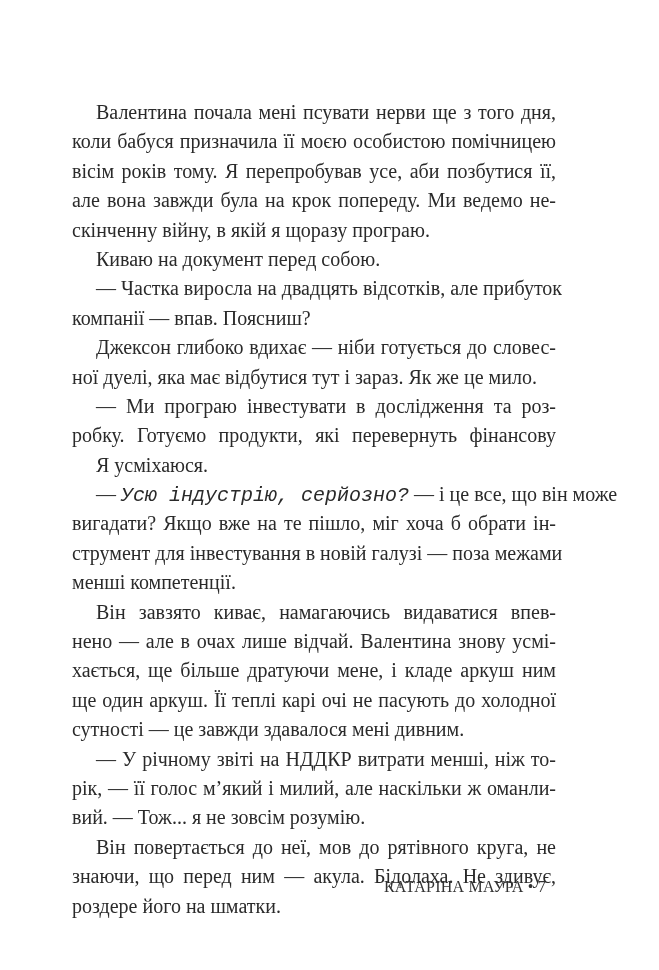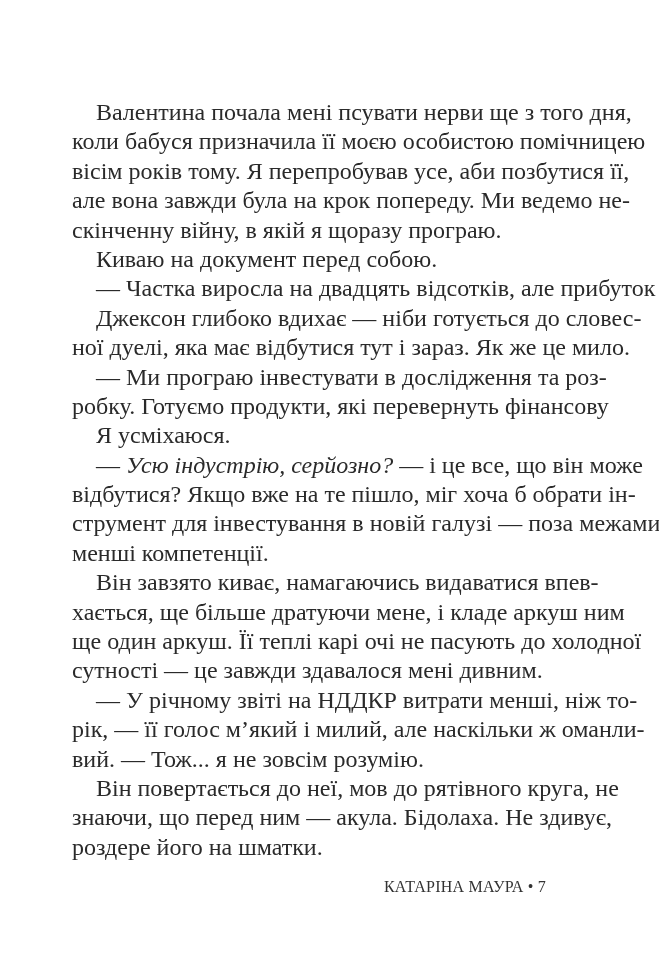--- a/index.html
+++ b/index.html
@@ -18,33 +18,34 @@
     .page-body {
       position: absolute;
       left: 72px;
       top: 98px;
       width: 484px;
     }
     .line {
       display: block;
       height: 29.4px;
       line-height: 29.4px;
-      font-size: 24px;
+      font-size: 20px;
       white-space: nowrap;
       text-align: justify;
       text-align-last: justify;
     }
     .line.last {
       text-align-last: left;
     }
     .line.indent {
       padding-left: 24px;
     }
     .italic {
       font-style: italic;
+      font-family: Liberation Mono, monospace;
     }
     .footer {
       position: absolute;
       right: 113px;
       top: 878px;
       font-size: 16px;
       letter-spacing: 0.2px;
       color: #333;
       white-space: nowrap;
     }
@@ -61,45 +62,47 @@
     <span class="line">але вона завжди була на крок попереду. Ми ведемо не-</span>
     <span class="line last">скінченну війну, в якій я щоразу програю.</span>
   </div>
 
   <div>
     <span class="line indent last">Киваю на документ перед собою.</span>
   </div>
 
   <div>
     <span class="line indent">— Частка виросла на двадцять відсотків, але прибуток</span>
+    <span class="line last">компанії — впав. Поясниш?</span>
   </div>
 
   <div>
     <span class="line indent">Джексон глибоко вдихає — ніби готується до словес-</span>
     <span class="line last">ної дуелі, яка має відбутися тут і зараз. Як же це мило.</span>
   </div>
 
   <div>
     <span class="line indent">— Ми програю інвестувати в дослідження та роз-</span>
     <span class="line">робку. Готуємо продукти, які перевернуть фінансову</span>
   </div>
 
   <div>
     <span class="line indent last">Я усміхаюся.</span>
   </div>
 
   <div>
     <span class="line indent"><span>— </span><span class="italic">Усю індустрію, серйозно?</span><span> — і це все, що він може</span></span>
-    <span class="line">відбутися? Якщо вже на те пішло, міг хоча б обрати ін-</span>
+    <span class="line">вигадати? Якщо вже на те пішло, міг хоча б обрати ін-</span>
     <span class="line">струмент для інвестування в новій галузі — поза межами</span>
     <span class="line last">менші компетенції.</span>
   </div>
 
   <div>
     <span class="line indent">Він завзято киває, намагаючись видаватися впев-</span>
+    <span class="line">нено — але в очах лише відчай. Валентина знову усмі-</span>
     <span class="line">хається, ще більше дратуючи мене, і кладе аркуш ним</span>
     <span class="line">ще один аркуш. Її теплі карі очі не пасують до холодної</span>
     <span class="line last">сутності — це завжди здавалося мені дивним.</span>
   </div>
 
   <div>
     <span class="line indent">— У річному звіті на НДДКР витрати менші, ніж то-</span>
     <span class="line">рік, — її голос м’який і милий, але наскільки ж оманли-</span>
     <span class="line last">вий. — Тож... я не зовсім розумію.</span>
   </div>

